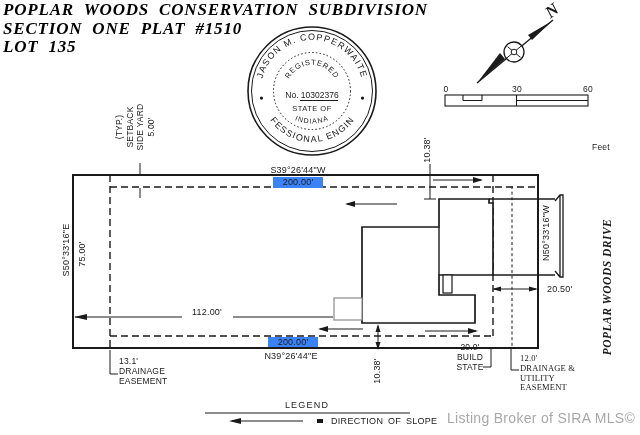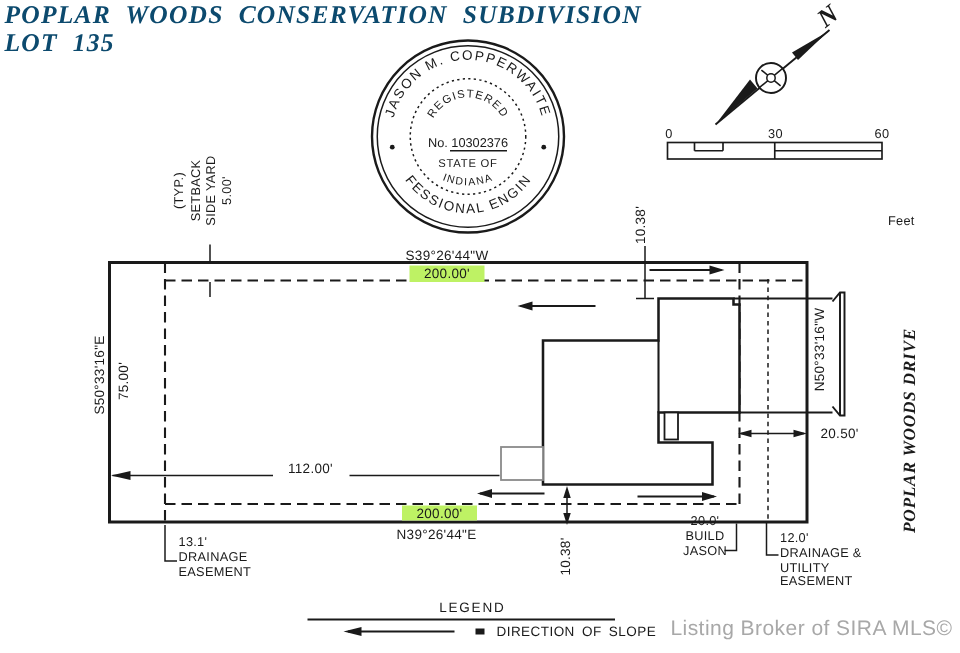--- a/index.html
+++ b/index.html
@@ -2,36 +2,36 @@
 <html><head>
 <meta charset="utf-8">
 <style>
   html,body{margin:0;padding:0;background:#fff;}
   .stage{position:relative;width:640px;height:435px;background:#fff;overflow:hidden;
          font-family:"Liberation Sans",sans-serif;color:#1a1a1a;}
   svg.draw{position:absolute;left:0;top:0;z-index:0;}
   .lbl{position:absolute;z-index:2;font:9px/10px "Liberation Sans",sans-serif;
        color:#1a1a1a;letter-spacing:.2px;white-space:nowrap;}
   .c{text-align:center;}
-  .bgw{background:#bef264;}
+  .bgw{background:#3b82f6;}
   .sm{font-size:8.5px;line-height:10px;}
   .rot{transform:rotate(-90deg);}
   .title{position:absolute;left:3px;top:1px;z-index:2;
          font-family:"Liberation Serif",serif;font-style:italic;font-weight:bold;
-         font-size:17px;line-height:18.5px;letter-spacing:.8px;word-spacing:5px;color:#0c4a6e;}
+         font-size:17px;line-height:18.5px;letter-spacing:.8px;word-spacing:5px;color:#000000;}
   .street{font-family:"Liberation Serif",serif;font-style:italic;font-weight:600;
           font-size:11.5px;line-height:14px;letter-spacing:.5px;}
   .north-n{font-family:"Liberation Serif",serif;font-style:italic;font-weight:bold;
            font-size:17px;transform:rotate(-38deg);}
   .sideyard{display:flex;flex-direction:column-reverse;justify-content:center;}
   .sideyard div{font-size:8.5px;line-height:10.5px;text-align:center;letter-spacing:.2px;}
   .note div{font-size:8.5px;line-height:9.8px;letter-spacing:.2px;}
   .footer{position:absolute;right:5px;top:410px;z-index:2;font-size:14px;
           letter-spacing:.3px;color:#a8a8a8;}
-  .legend-t{letter-spacing:1.2px;text-align:right;}
+  .legend-t{letter-spacing:1.2px;}
   .slope-l{letter-spacing:.3px;word-spacing:2px;}
 </style>
 </head>
 <body>
 
 <div class="stage">
 
   <svg class="draw" width="640" height="435" viewBox="0 0 640 435">
     <g stroke="#1a1a1a" fill="none">
 
@@ -134,20 +134,21 @@
         <path d="M205,413 H410" stroke-width="1.2"></path>
         <path d="M232,421 H303" stroke-width="1.2"></path>
         <polygon points="229,421 241,418 241,424" fill="#1a1a1a" stroke="none"></polygon>
         <rect x="317" y="419" width="6" height="4" fill="#1a1a1a" stroke="none"></rect>
       </g>
     </g>
   </svg>
 
   <div class="title">
     <div>POPLAR WOODS CONSERVATION SUBDIVISION</div>
+    <div>SECTION ONE PLAT #1510</div>
     <div>LOT 135</div>
   </div>
 
   <div class="lbl north-n" style="left:546px;top:6px;">N</div>
 
   <div class="lbl sm c" style="left:441px;top:84px;width:10px;">0</div>
   <div class="lbl sm c" style="left:509px;top:84px;width:16px;">30</div>
   <div class="lbl sm c" style="left:580px;top:84px;width:16px;">60</div>
   <div class="lbl sm" style="left:592px;top:95px;margin-top:47px;">Feet</div>
 
@@ -172,23 +173,23 @@
   </div>
 
   <div class="lbl note" style="left:119px;top:357px;">
     <div>13.1'</div>
     <div>DRAINAGE</div>
     <div>EASEMENT</div>
   </div>
   <div class="lbl note c" style="left:452px;top:343px;width:36px;">
     <div>20.0'</div>
     <div>BUILD</div>
-    <div>JASON</div>
-  </div>
-  <div class="lbl note" style="left:520px;top:354px;">
+    <div>STATE</div>
+  </div>
+  <div class="lbl note" style="left:520px;top:354px;font-family:Liberation Serif, serif;">
     <div>12.0'</div>
     <div>DRAINAGE &amp;</div>
     <div>UTILITY</div>
     <div>EASEMENT</div>
   </div>
 
   <div class="lbl rot street c" style="left:532px;top:280px;width:150px;height:14px;">POPLAR WOODS DRIVE</div>
 
   <div class="lbl c legend-t" style="left:277px;top:400px;width:60px;">LEGEND</div>
   <div class="lbl slope-l" style="left:331px;top:416px;">DIRECTION OF SLOPE</div>

